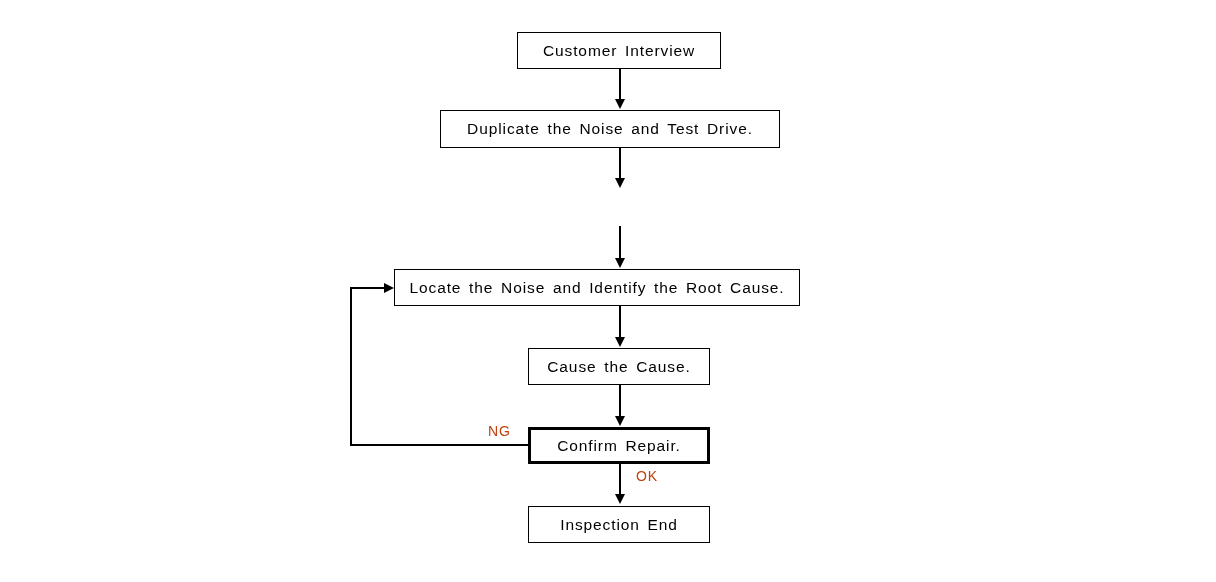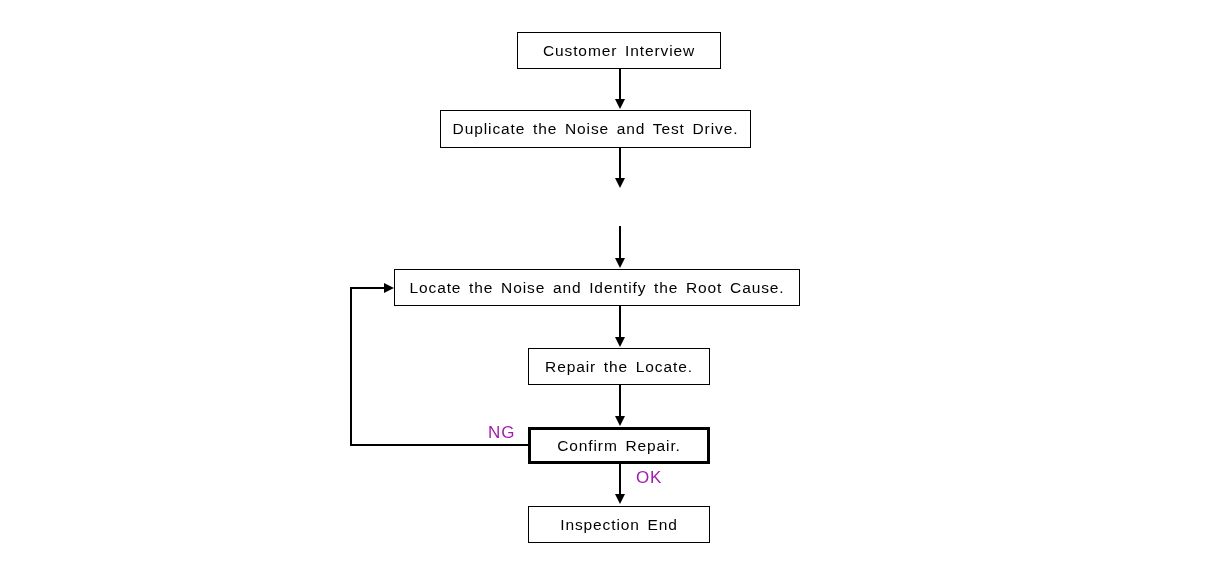--- a/index.html
+++ b/index.html
@@ -63,59 +63,59 @@
   .arrow-right {
     position: absolute;
     width: 0;
     height: 0;
     border-top: 5.5px solid transparent;
     border-bottom: 5.5px solid transparent;
     border-left: 10px solid #000000;
   }
   .edge-label {
     position: absolute;
-    font-size: 17px;
+    font-size: 14px;
     letter-spacing: 0.9px;
     line-height: 1;
-    color: #a21caf;
+    color: #c2410c;
     white-space: nowrap;
   }
 </style>
 </head>
 <body>
 
 <div id="diagram-root">
 
   <div class="flow-box" style="left:517px; top:32px; width:204px; height:37px;">
     <span class="box-label">Customer Interview</span>
   </div>
 
   <div class="conn-v" style="left:619px; top:69px; height:31px;"></div>
   <div class="arrow-down" style="left:614.5px; top:99px;"></div>
 
-  <div class="flow-box" style="left:440px; top:110px; width:311px; height:38px;">
+  <div class="flow-box" style="left:440px; top:110px; width:340px; height:38px;">
     <span class="box-label">Duplicate the Noise and Test Drive.</span>
   </div>
 
   <div class="conn-v" style="left:619px; top:148px; height:31px;"></div>
   <div class="arrow-down" style="left:614.5px; top:178px;"></div>
 
 
   <div class="conn-v" style="left:619px; top:226px; height:33px;"></div>
   <div class="arrow-down" style="left:614.5px; top:258px;"></div>
 
   <div class="flow-box" style="left:394px; top:269px; width:406px; height:37px;">
     <span class="box-label">Locate the Noise and Identify the Root Cause.</span>
   </div>
 
   <div class="conn-v" style="left:619px; top:306px; height:32px;"></div>
   <div class="arrow-down" style="left:614.5px; top:337px;"></div>
 
   <div class="flow-box" style="left:528px; top:348px; width:182px; height:37px;">
-    <span class="box-label">Repair the Locate.</span>
+    <span class="box-label">Cause the Cause.</span>
   </div>
 
   <div class="conn-v" style="left:619px; top:385px; height:32px;"></div>
   <div class="arrow-down" style="left:614.5px; top:416px;"></div>
 
   <div class="flow-box emphasis" style="left:528px; top:427px; width:182px; height:37px;">
     <span class="box-label">Confirm Repair.</span>
   </div>
 
   <div class="conn-h" style="left:350px; top:444px; width:179px;"></div>

